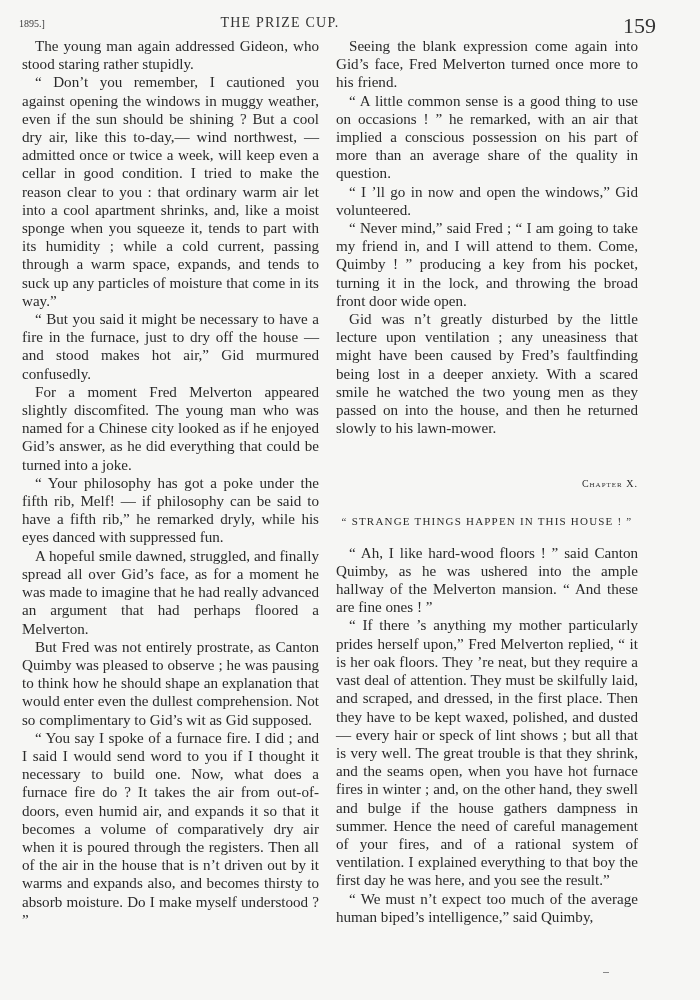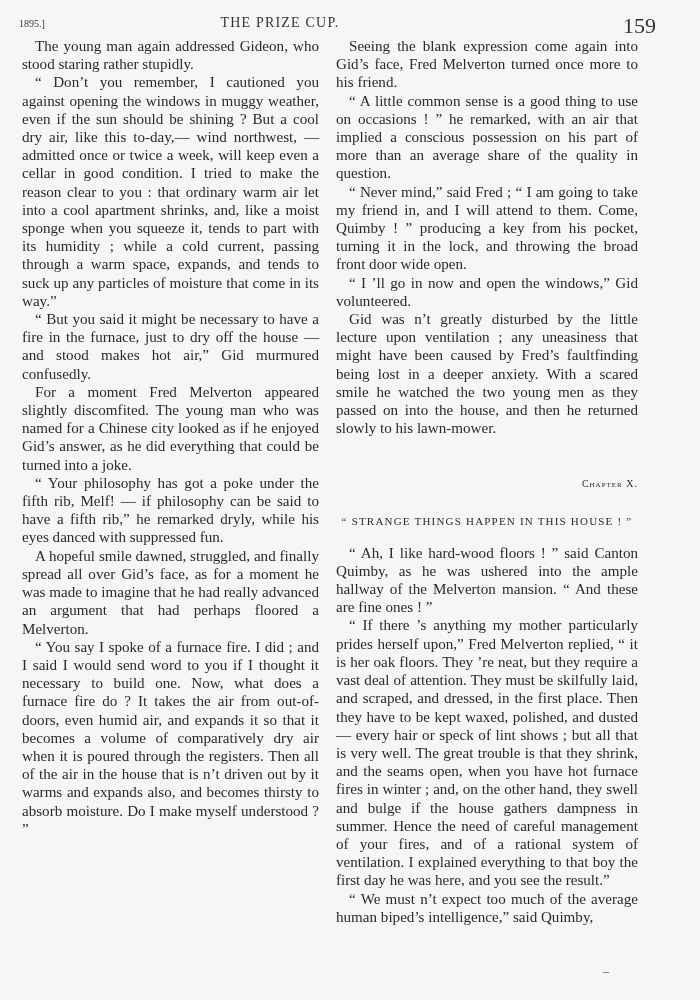--- a/index.html
+++ b/index.html
@@ -47,28 +47,29 @@
   <span class="hdr-page">159</span>
 </div>
 
 <div class="col col-left">
   <p>The young man again addressed Gideon, who stood staring rather stupidly.</p>
   <p>“ Don’t you remember, I cautioned you against opening the windows in muggy weather, even if the sun should be shining ?  But a cool dry air, like this to-day,— wind northwest, —admitted once or twice a week, will keep even a cellar in good condition.  I tried to make the reason clear to you : that ordinary warm air let into a cool apartment shrinks, and, like a moist sponge when you squeeze it, tends to part with its humidity ; while a cold current, passing through a warm space, expands, and tends to suck up any particles of moisture that come in its way.”</p>
   <p>“ But you said it might be necessary to have a fire in the furnace, just to dry off the house — and stood makes hot air,” Gid murmured confusedly.</p>
   <p>For a moment Fred Melverton appeared slightly discomfited.  The young man who was named for a Chinese city looked as if he enjoyed Gid’s answer, as he did everything that could be turned into a joke.</p>
   <p>“ Your philosophy has got a poke under the fifth rib, Melf! — if philosophy can be said to have a fifth rib,” he remarked dryly, while his eyes danced with suppressed fun.</p>
   <p>A hopeful smile dawned, struggled, and finally spread all over Gid’s face, as for a moment he was made to imagine that he had really advanced an argument that had perhaps floored a Melverton.</p>
+  <p>But Fred was not entirely prostrate, as Canton Quimby was pleased to observe ; he was pausing to think how he should shape an explanation that would enter even the dullest comprehension.  Not so complimentary to Gid’s wit as Gid supposed.</p>
   <p>“ You say I spoke of a furnace fire.  I did ; and I said I would send word to you if I thought it necessary to build one.  Now, what does a furnace fire do ?  It takes the air from out-of-doors, even humid air, and expands it so that it becomes a volume of comparatively dry air when it is poured through the registers. Then all of the air in the house that is n’t driven out by it warms and expands also, and becomes thirsty to absorb moisture.  Do I make myself understood ? ”</p>
 </div>
 
 <div class="col col-right">
   <p>Seeing the blank expression come again into Gid’s face, Fred Melverton turned once more to his friend.</p>
   <p>“ A little common sense is a good thing to use on occasions ! ” he remarked, with an air that implied a conscious possession on his part of more than an average share of the quality in question.</p>
+  <p>“ I ’ll go in now and open the windows,” Gid volunteered.</p>
   <p>“ Never mind,” said Fred ; “ I am going to take my friend in, and I will attend to them. Come, Quimby ! ” producing a key from his pocket, turning it in the lock, and throwing the broad front door wide open.</p>
-  <p>“ I ’ll go in now and open the windows,” Gid volunteered.</p>
   <p>Gid was n’t greatly disturbed by the little lecture upon ventilation ; any uneasiness that might have been caused by Fred’s faultfinding being lost in a deeper anxiety.  With a scared smile he watched the two young men as they passed on into the house, and then he returned slowly to his lawn-mower.</p>
   <div class="chapter">Chapter X.</div>
   <div class="chapter-sub">“ Strange things happen in this house ! ”</div>
   <p>“ Ah, I like hard-wood floors ! ” said Canton Quimby, as he was ushered into the ample hallway of the Melverton mansion.  “ And these are fine ones ! ”</p>
   <p>“ If there ’s anything my mother particularly prides herself upon,” Fred Melverton replied, “ it is her oak floors.  They ’re neat, but they require a vast deal of attention.  They must be skilfully laid, and scraped, and dressed, in the first place.  Then they have to be kept waxed, polished, and dusted — every hair or speck of lint shows ; but all that is very well.  The great trouble is that they shrink, and the seams open, when you have hot furnace fires in winter ; and, on the other hand, they swell and bulge if the house gathers dampness in summer.  Hence the need of careful management of your fires, and of a rational system of ventilation.  I explained everything to that boy the first day he was here, and you see the result.”</p>
   <p>“ We must n’t expect too much of the average human biped’s intelligence,” said Quimby,</p>
 </div>
 
 <div class="speck"></div>
 

